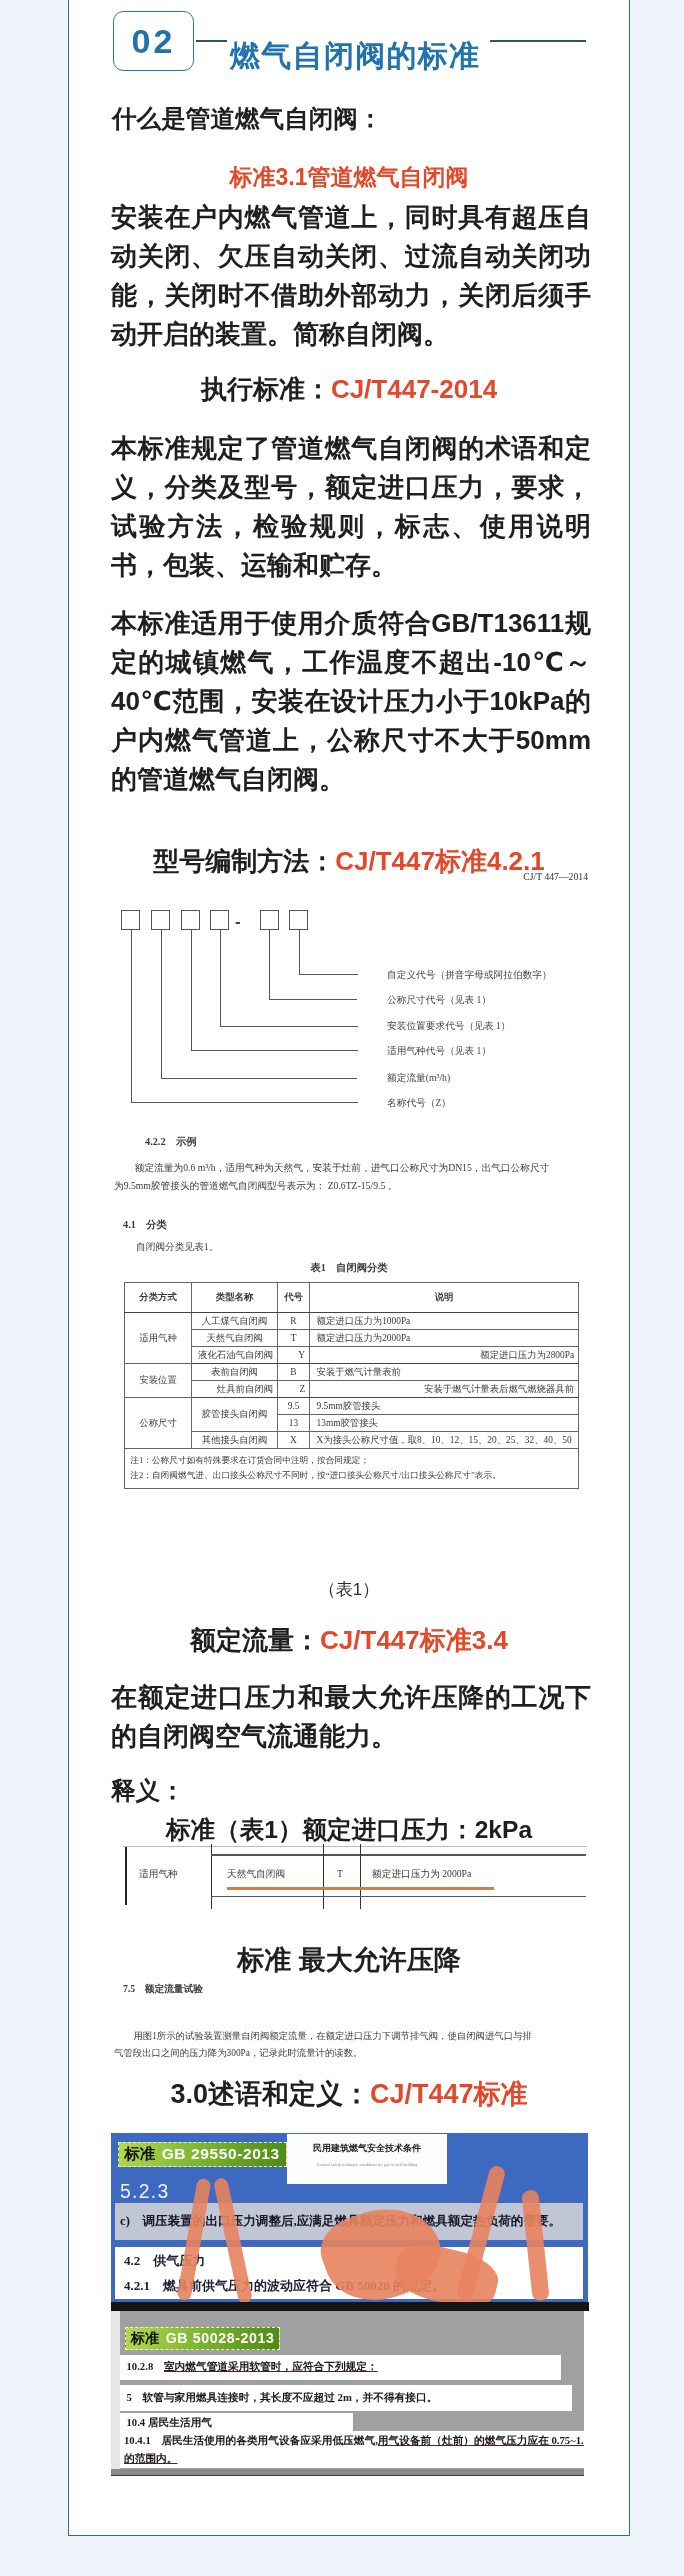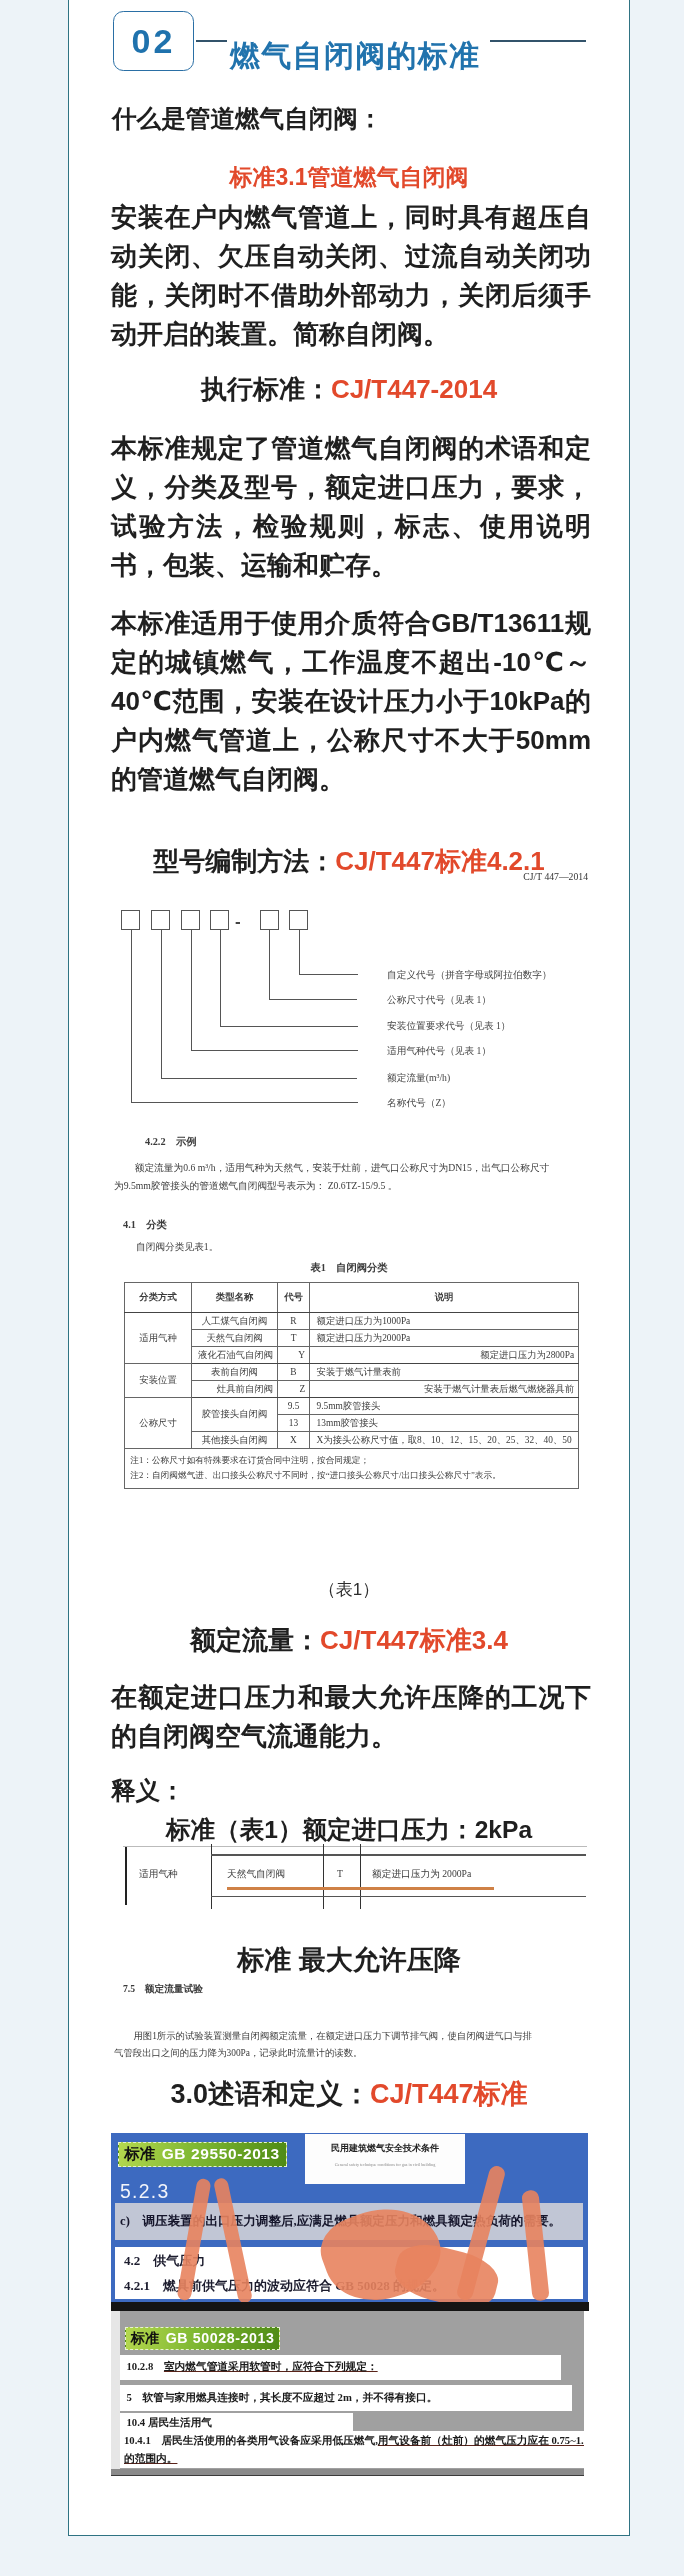--- a/index.html
+++ b/index.html
@@ -76,21 +76,21 @@
   
   .shot1{left:111px;top:2133px;width:477px;height:169px;background:var(--shot-blue);overflow:hidden;}
   .badge{
     position:absolute;display:flex;align-items:center;justify-content:center;gap:6.5px;
     background:linear-gradient(100deg,var(--badge-g1) 0%,#7fb832 45%,var(--badge-g2) 100%);
     border:0.6px dashed #e8f3d2;box-sizing:border-box;
   }
   .badge .b1{color:#111;font-weight:700;}
   .badge .b2{color:#fff;font-weight:700;letter-spacing:0.6px;}
   .card{
-    position:absolute;left:194px;top:1.3px;width:160px;height:50px;background:#fdfdfd;
+    position:absolute;left:176px;top:1.3px;width:160px;height:50px;background:#fdfdfd;
     text-align:center;font-family:"Liberation Serif","DejaVu Serif",serif;
   }
   .card .ct{font-size:9px;font-weight:700;color:#222;margin-top:7.8px;}
   .card .cs{font-size:4.2px;color:#888;margin-top:6.5px;}
   .clauseno{position:absolute;left:9px;top:47px;color:#f2f4fa;font-size:19.4px;letter-spacing:1.3px;}
   .graybar{
     position:absolute;left:3.9px;top:70px;width:468px;height:37px;
     background:rgba(203,206,214,0.93);display:flex;align-items:center;
     font-family:"Liberation Serif","DejaVu Serif",serif;font-weight:700;
     font-size:12.6px;color:#15152b;padding:0 5.2px;box-sizing:border-box;white-space:nowrap;

